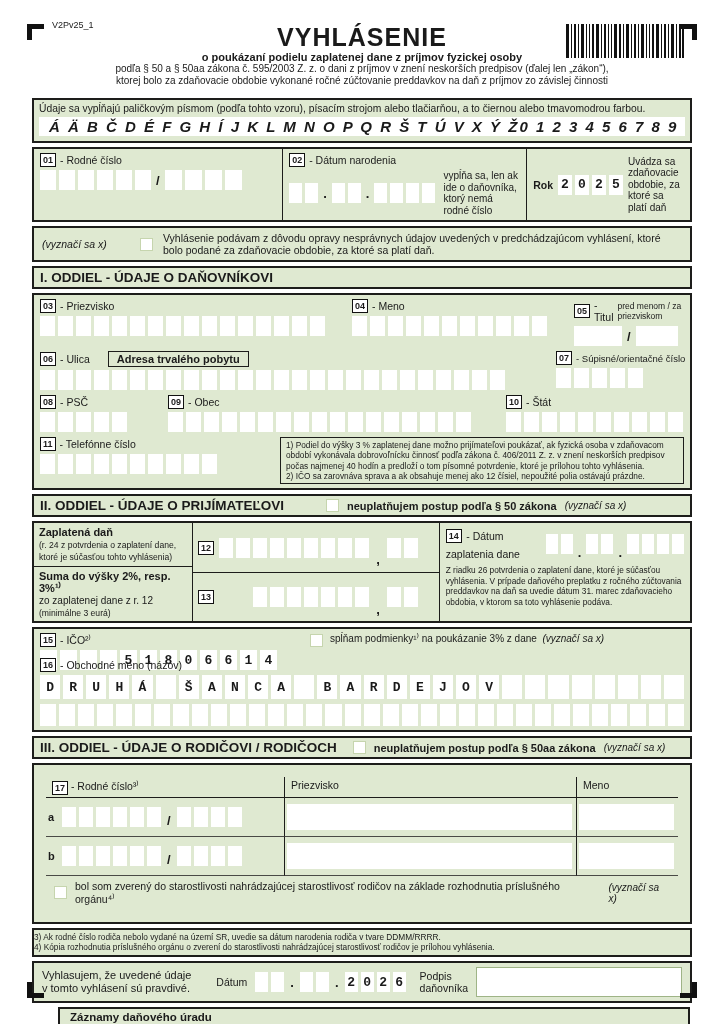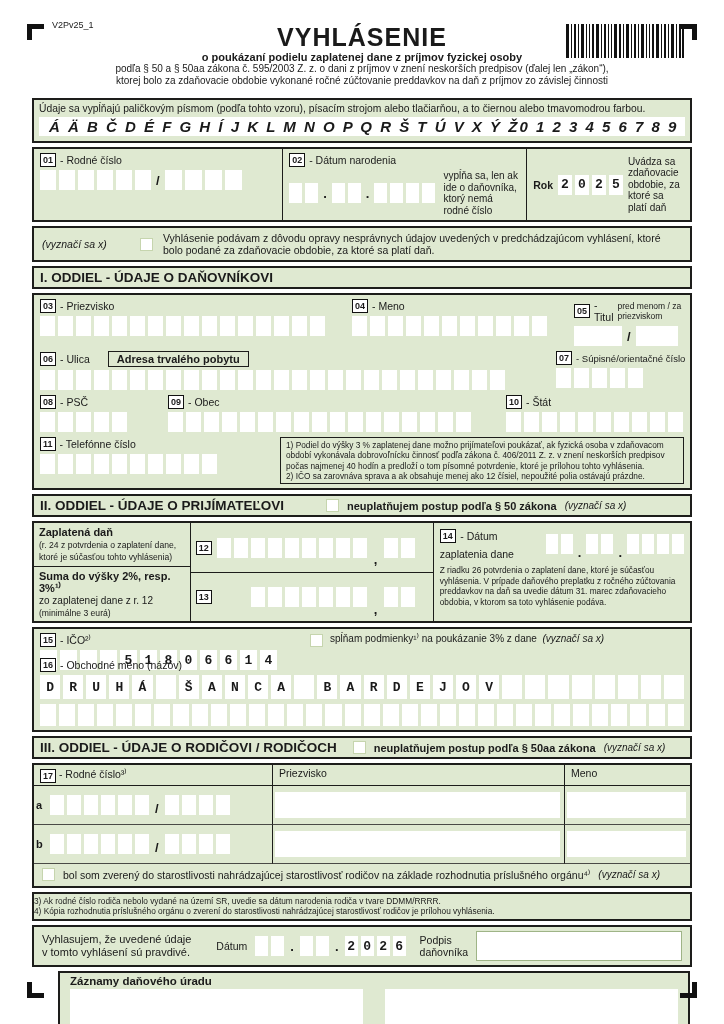--- a/index.html
+++ b/index.html
@@ -71,29 +71,29 @@
   .notesbox{border:1.5px solid #1d1d1b;padding:2px 5px;font-size:8.3px;line-height:1.25;flex:1;margin-left:10px}
 
   .s2a{display:flex}
   .s2a .lcol{width:168px;display:flex;flex-direction:column}
   .s2a .lcol>div{flex:1;padding:3px 5px;font-size:10px;line-height:1.15}
   .s2a .lcol>div+div{border-top:1.5px solid #1d1d1b}
   .s2a .mcol{width:262px;border-left:1.5px solid #1d1d1b;display:flex;flex-direction:column}
   .s2a .mrow{flex:1;display:flex;align-items:center;gap:5px;padding:3px 5px}
   .s2a .mrow+.mrow{border-top:1.5px solid #1d1d1b}
   .s2a .rcol{flex:1;border-left:1.5px solid #1d1d1b;padding:3px 6px}
-  .rcol-top{display:flex;gap:20px;margin-bottom:3px}
+  .rcol-top{display:flex;gap:14px;margin-bottom:3px}
   .s2b{padding:4px 6px}
   .icorow{display:flex;margin-bottom:2px}
   .icoleft{width:258px}
   .checks{flex:1;padding-left:12px;font-size:10px}
   .checkitem{display:flex;gap:7px;margin-bottom:4px;line-height:1.2}
   .checkitem .chk{margin-top:1px}
 
-  .s3body{padding:0}
+  .s3body{padding:12px}
   .s3grid{display:grid;grid-template-columns:238px 292px 1fr;font-size:10.5px}
   .s3grid>div{padding:2px 6px;border-bottom:1px solid #4a4a46}
   .s3grid .hb{border-bottom:1.5px solid #1d1d1b}
   .s3grid .c2,.s3grid .c3{border-left:1.5px solid #1d1d1b}
   .rowletter{font-weight:bold;font-size:11px;width:10px;flex:0 0 auto}
   .rcrow{display:flex;align-items:center;gap:4px;padding:6px 4px 6px 2px !important}
   .inputrect{background:#fff;height:26px;width:100%}
   .custody{display:flex;align-items:center;gap:8px;padding:4px 8px;font-size:10.5px;border-bottom:none !important}
 
   .notes34{padding:2px 0;font-size:8.3px;line-height:1.3}

